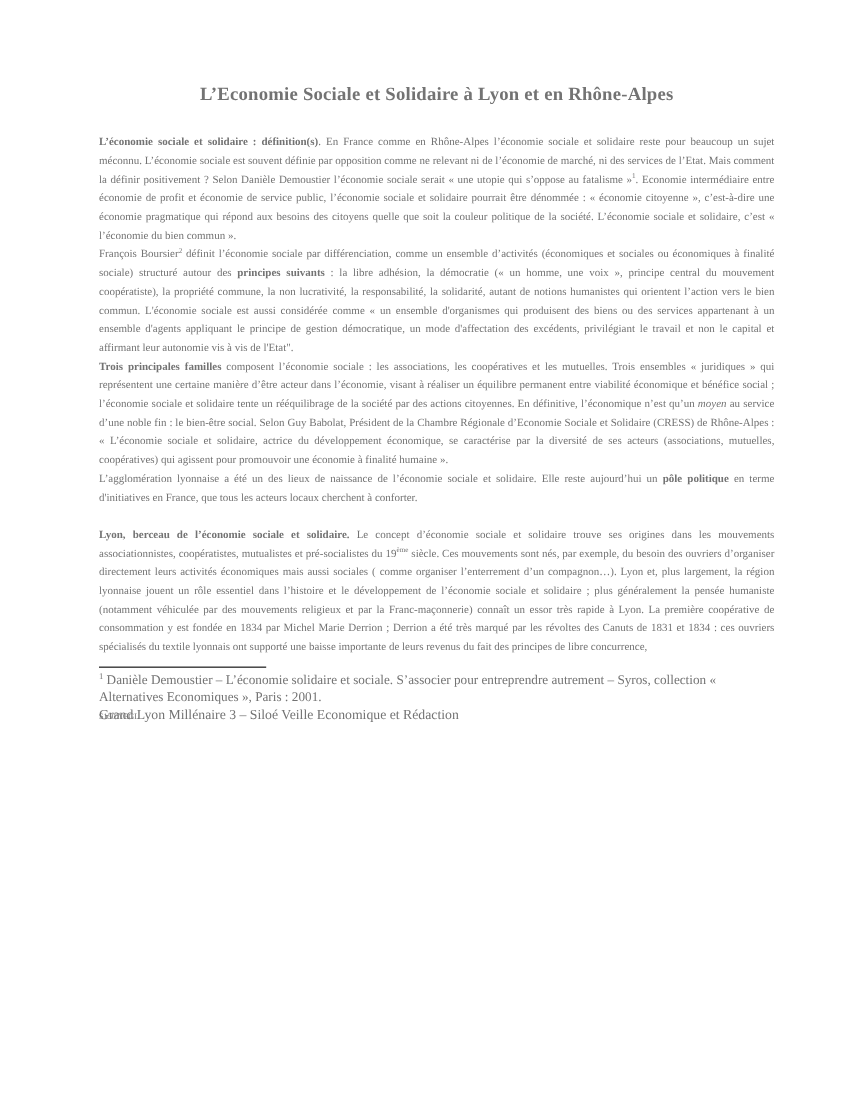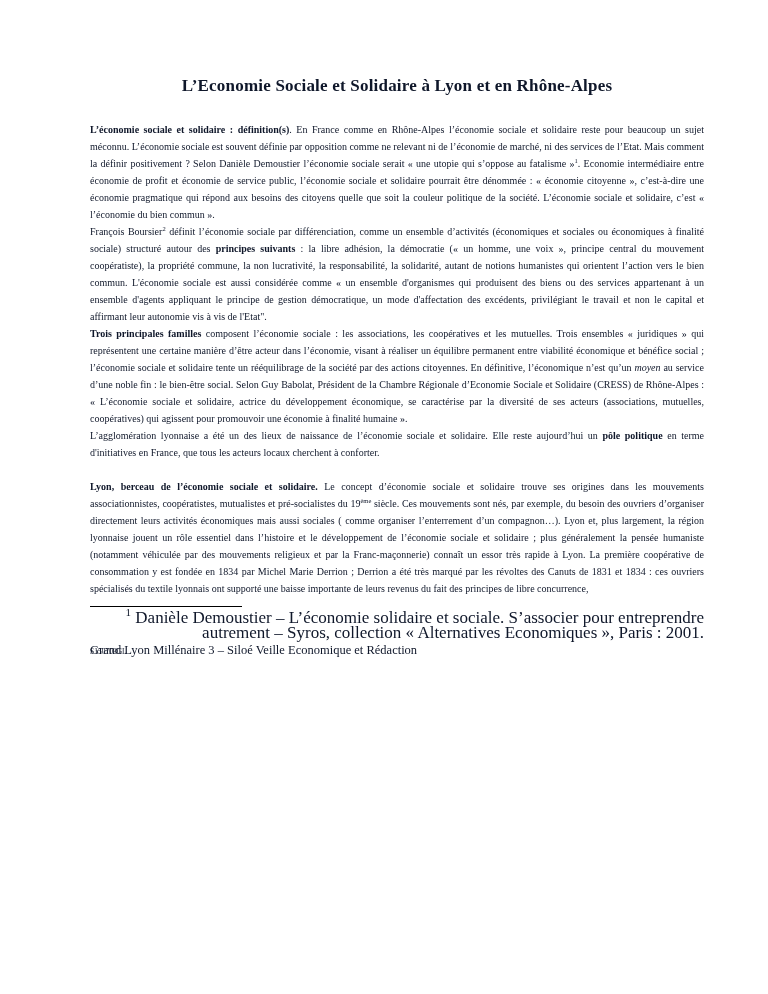--- a/index.html
+++ b/index.html
@@ -2,21 +2,21 @@
 <html><head>
 <meta charset="utf-8">
 <style>
   * { margin: 0; padding: 0; box-sizing: border-box; }
   html, body { background: #ffffff; }
   .page {
     width: 768px;
     height: 994px;
     margin: 0 auto;
     background: #ffffff;
-    color: #0f172a;
+    color: #737373;
     font-family: "Liberation Serif", "DejaVu Serif", serif;
     padding: 76px 64px 0 90px;
     position: relative;
     overflow: hidden;
   }
   .title {
     font-size: 17px;
     font-weight: bold;
     text-align: center;
     margin-bottom: 25px;
@@ -35,23 +35,23 @@
     font-size: 0.65em;
     line-height: 0;
     vertical-align: super;
   }
   .footnote-sep {
     width: 152px;
     border-top: 1.5px solid #000000;
     margin: 9px 0 4px 0;
   }
   .footnotes p {
-    font-size: 17px;
+    font-size: 12px;
     line-height: 14.5px;
-    text-align: right;
+    text-align: left;
   }
   .footer {
     margin-top: 3px;
     position: relative;
     text-align: left;
     font-size: 12.5px;
     line-height: 15px;
   }
   .doc-ref {
     position: absolute;

